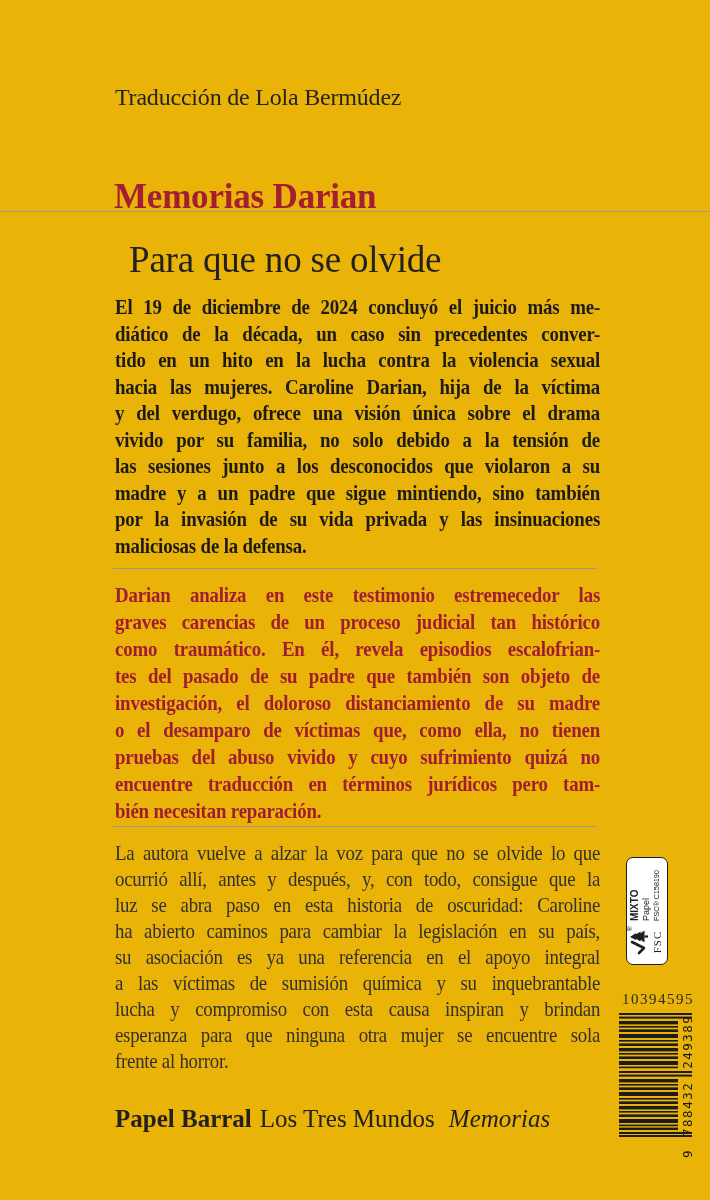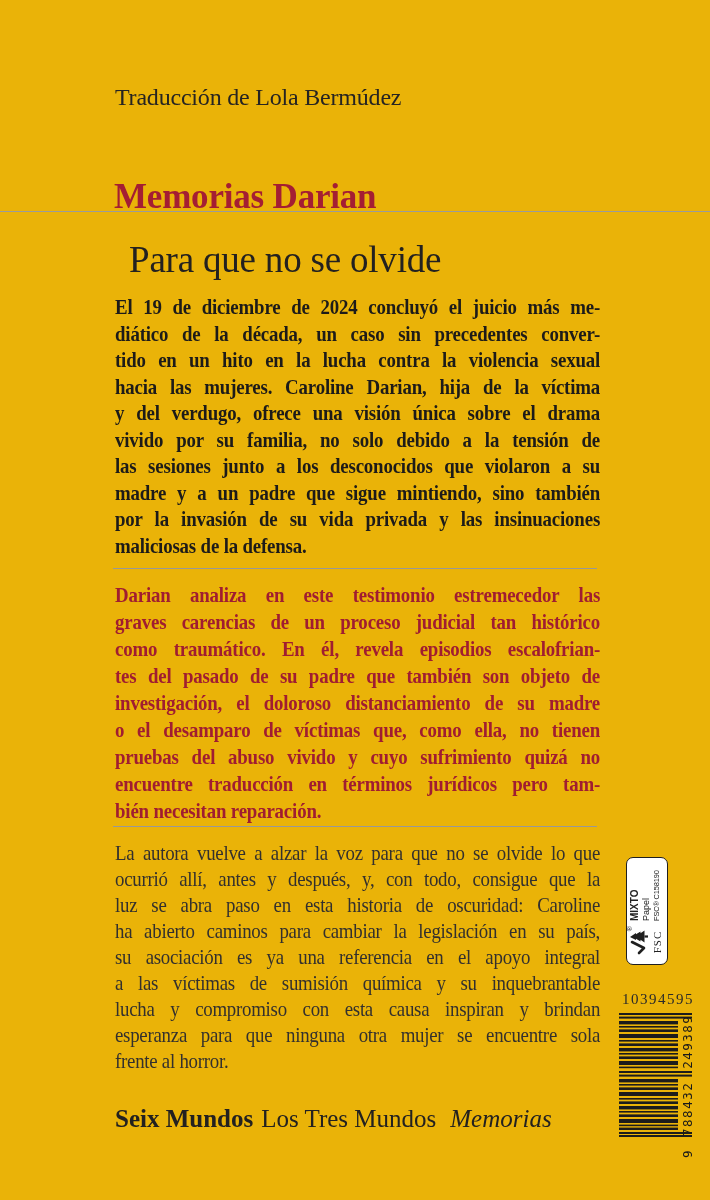--- a/index.html
+++ b/index.html
@@ -115,21 +115,21 @@
     <span class="ln">luz se abra paso en esta historia de oscuridad: Caroline</span>
     <span class="ln">ha abierto caminos para cambiar la legislación en su país,</span>
     <span class="ln">su asociación es ya una referencia en el apoyo integral</span>
     <span class="ln">a las víctimas de sumisión química y su inquebrantable</span>
     <span class="ln">lucha y compromiso con esta causa inspiran y brindan</span>
     <span class="ln">esperanza para que ninguna otra mujer se encuentre sola</span>
     <span class="ln last">frente al horror.</span>
   </div>
 
   <div class="imprint">
-    <span class="pub">Seix Mundos</span><span class="coll">Los Tres Mundos</span><span class="genre">Memorias</span>
+    <span class="pub">Papel Barral</span><span class="coll">Los Tres Mundos</span><span class="genre">Memorias</span>
   </div>
 
   <div class="fsc">
     <div class="fsc-inner">
       <div class="fsc-logo">
         <span class="fsc-reg">®</span>
         <svg width="26" height="20" viewBox="0 0 26 20">
           <path d="M2 11 L7 16 L13 4" fill="none" stroke="#1f1f1f" stroke-width="2.6" stroke-linecap="round" stroke-linejoin="round"></path>
           <polygon points="18,2 22,8 20.7,8 23.5,12.5 21.8,12.5 24.5,16.5 12.5,16.5 15.2,12.5 13.5,12.5 16.3,8 15,8" fill="#1f1f1f"></polygon>
           <rect x="17.4" y="16.5" width="2.2" height="3.5" fill="#1f1f1f"></rect>

